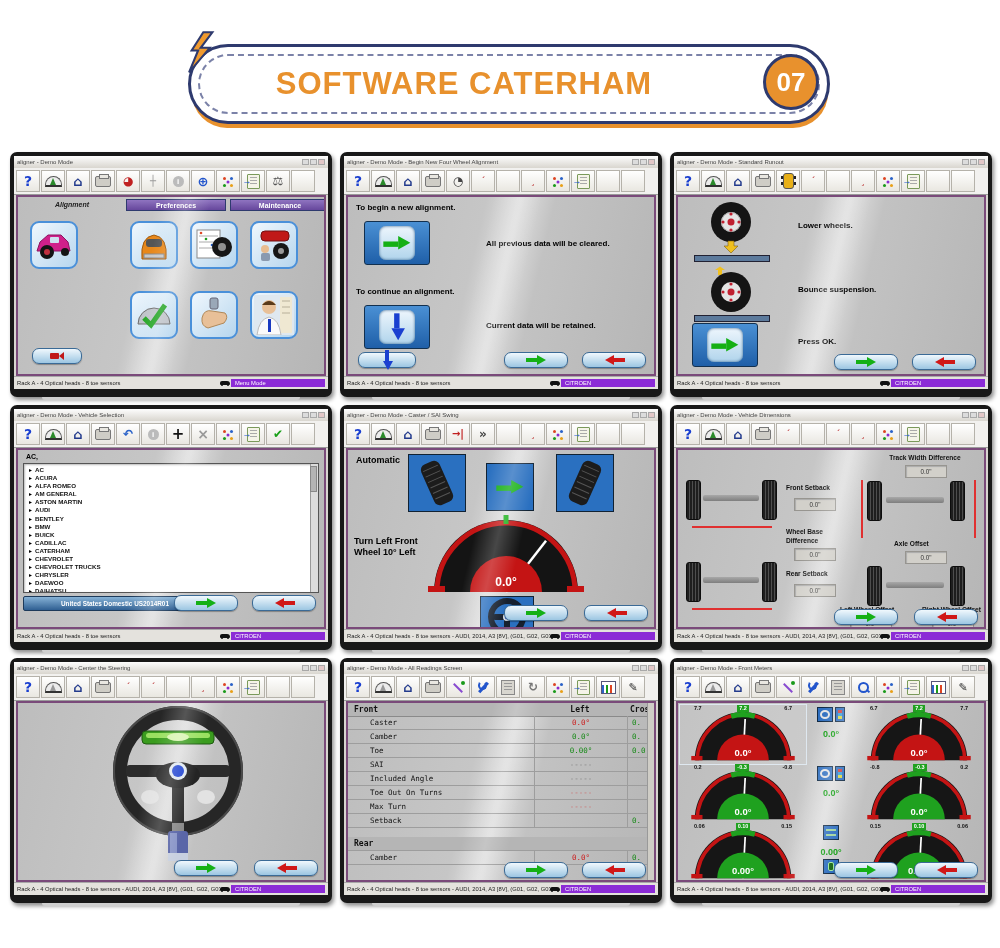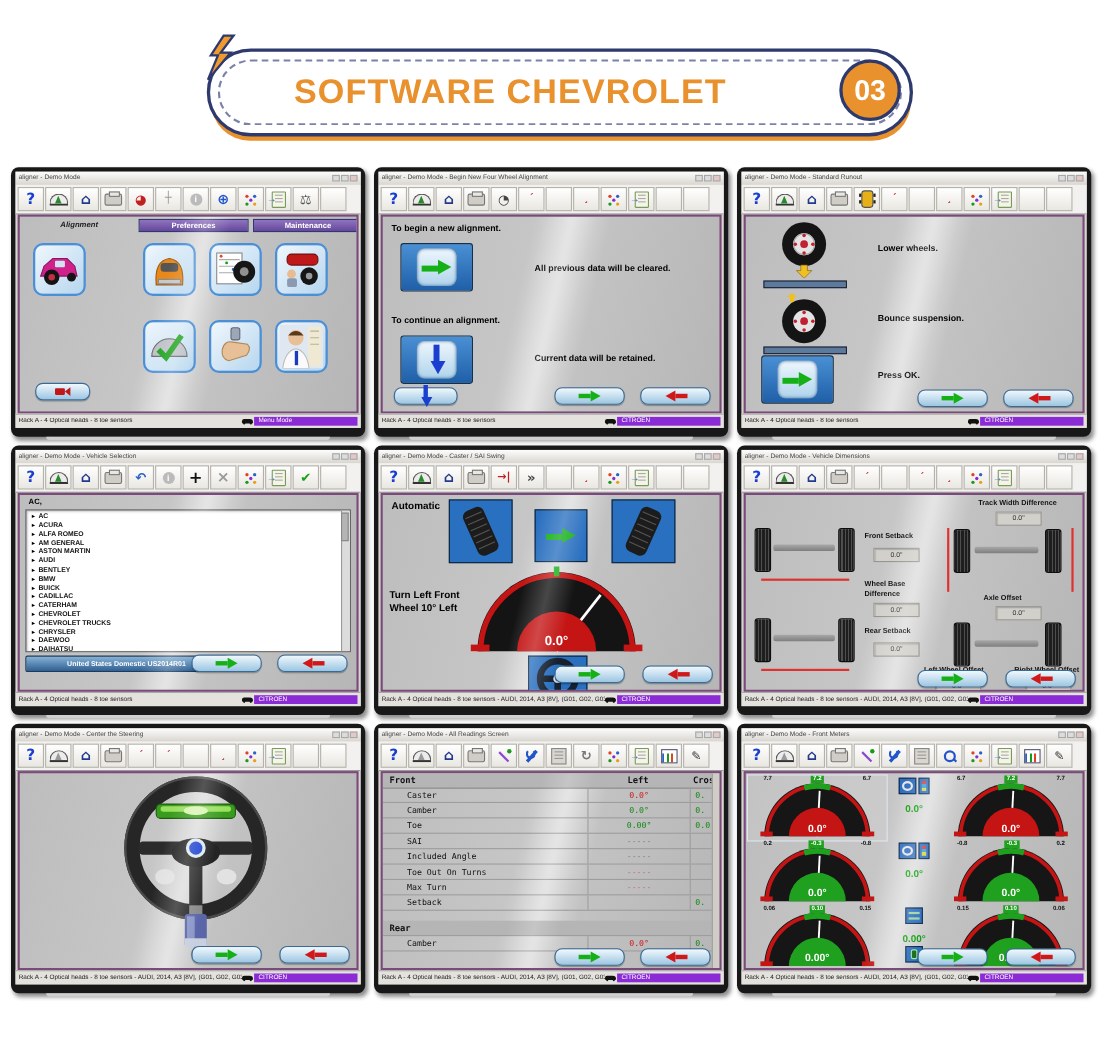--- a/index.html
+++ b/index.html
@@ -163,22 +163,22 @@
 </style>
 </head>
 <body>
 
 <div class="banner-shadow"></div>
 <div class="banner">
   <svg class="bolt" width="34" height="44" viewBox="0 0 24 34">
     <polygon points="13,1 4,15 9,15 2,32 18,13 11,13 20,1" fill="#f09a2e" stroke="#2e3a6e" stroke-width="1.6"></polygon>
   </svg>
   <div class="banner-dash"></div>
-  <div class="banner-title">SOFTWARE CHEVROLET</div>
-  <div class="banner-badge">03</div>
+  <div class="banner-title">SOFTWARE CATERHAM</div>
+  <div class="banner-badge">07</div>
 </div>
 
 <div class="grid">
 
   <div class="mon">
       <div class="scr">
     <div class="tbar">
       <span>aligner - Demo Mode</span>
       <span class="wc">
             <span></span>

